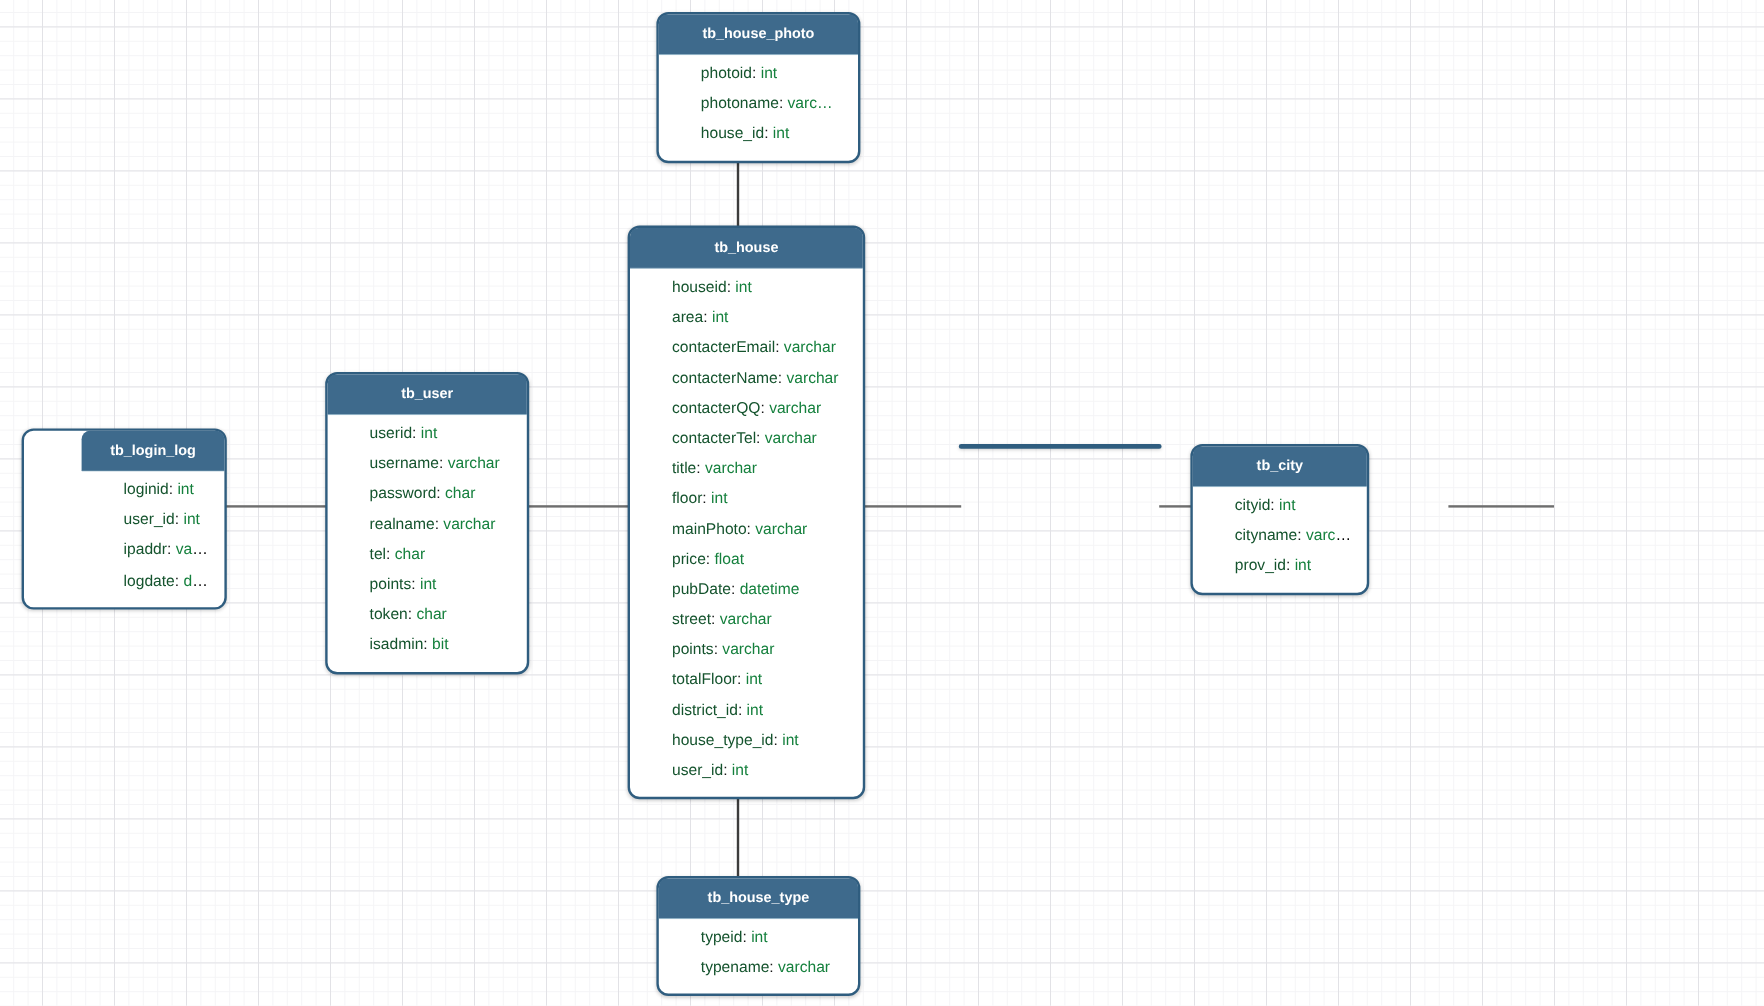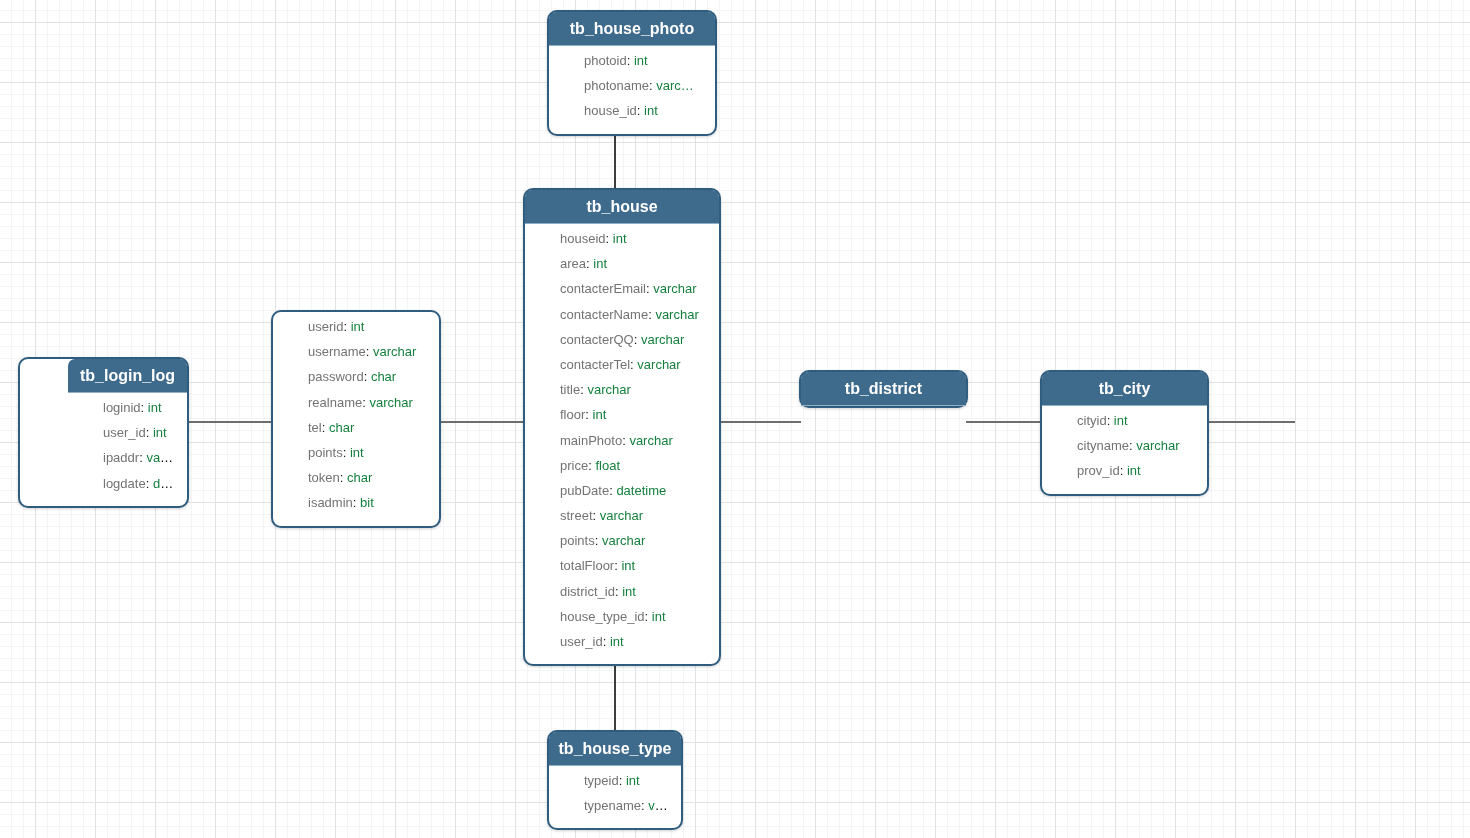--- a/index.html
+++ b/index.html
@@ -32,48 +32,48 @@
     box-shadow: 0 1px 3px rgba(0,0,0,0.18);
     z-index: 2;
   }
   .thead {
     height: 33px;
     line-height: 33px;
     text-align: center;
     background: #3e6a8c;
     color: #ffffff;
     font-weight: bold;
-    font-size: 16px;
+    font-size: 12px;
     border-radius: 7px 7px 0 0;
     border-bottom: 1px solid #8fb0c4;
     cursor: move;
   }
   .tbody { padding: 2px 0 10px 0; }
   .row {
     height: 25.2px;
     line-height: 25.2px;
     font-size: 13px;
     padding: 0 10px 0 35px;
     white-space: nowrap;
     overflow: hidden;
     text-overflow: ellipsis;
   }
-  .fname { color: #737373; }
+  .fname { color: #14532d; }
   .fname::after { content: ":\00a0"; color: #161616; }
   .ftype { color: #15803d; }
 
   
   .t-house-photo { left: 547px; top: 10px;  width: 170px; }
   .t-house       { left: 523px; top: 188px; width: 198px; }
   .t-user        { left: 271px; top: 310px; width: 170px; }
   .t-login-log   { left: 18px;  top: 357px; width: 171px; padding-left: 48px; }
   .t-district    { left: 799px; top: 370px; width: 169px; }
-  .t-city        { left: 1040px;top: 370px; width: 169px; }
+  .t-city        { left: 992px;top: 370px; width: 149px; }
   .t-province    { left: 1293px;top: 380px; width: 168px; }
-  .t-house-type  { left: 547px; top: 730px; width: 136px; }
+  .t-house-type  { left: 547px; top: 730px; width: 170px; }
 
   
   .conn { position: absolute; z-index: 1; }
   .conn.h { height: 2px; background: #6e6e6e; }
   .conn.v { width: 1.5px; background: #3c3c3c; }
   .c-photo-house    { left: 614px;  top: 133px; height: 58px; }
   .c-house-type     { left: 614px;  top: 663px; height: 69px; }
   .c-login-user     { left: 187px;  top: 421px; width: 86px; }
   .c-user-house     { left: 439px;  top: 421px; width: 86px; }
   .c-house-district { left: 719px;  top: 421px; width: 82px; }
@@ -121,20 +121,21 @@
         <div class="row"><span class="fname">street</span><span class="ftype">varchar</span></div>
         <div class="row"><span class="fname">points</span><span class="ftype">varchar</span></div>
         <div class="row"><span class="fname">totalFloor</span><span class="ftype">int</span></div>
         <div class="row"><span class="fname">district_id</span><span class="ftype">int</span></div>
         <div class="row"><span class="fname">house_type_id</span><span class="ftype">int</span></div>
         <div class="row"><span class="fname">user_id</span><span class="ftype">int</span></div>
       </div>
   </div>
 
   <div class="table t-user">
+    <div class="thead">tb_user</div>
     <div class="tbody">
 
     <div class="row"><span class="fname">userid</span><span class="ftype">int</span></div>
         <div class="row"><span class="fname">username</span><span class="ftype">varchar</span></div>
         <div class="row"><span class="fname">password</span><span class="ftype">char</span></div>
         <div class="row"><span class="fname">realname</span><span class="ftype">varchar</span></div>
         <div class="row"><span class="fname">tel</span><span class="ftype">char</span></div>
         <div class="row"><span class="fname">points</span><span class="ftype">int</span></div>
         <div class="row"><span class="fname">token</span><span class="ftype">char</span></div>
         <div class="row"><span class="fname">isadmin</span><span class="ftype">bit</span></div>
@@ -146,21 +147,20 @@
     <div class="tbody">
 
     <div class="row"><span class="fname">loginid</span><span class="ftype">int</span></div>
         <div class="row"><span class="fname">user_id</span><span class="ftype">int</span></div>
         <div class="row"><span class="fname">ipaddr</span><span class="ftype">varchar</span></div>
         <div class="row"><span class="fname">logdate</span><span class="ftype">datetime</span></div>
       </div>
   </div>
 
   <div class="table t-district">
-    <div class="thead">tb_district</div>
   </div>
 
   <div class="table t-city">
     <div class="thead">tb_city</div>
     <div class="tbody">
 
     <div class="row"><span class="fname">cityid</span><span class="ftype">int</span></div>
         <div class="row"><span class="fname">cityname</span><span class="ftype">varchar</span></div>
         <div class="row"><span class="fname">prov_id</span><span class="ftype">int</span></div>
       </div>

